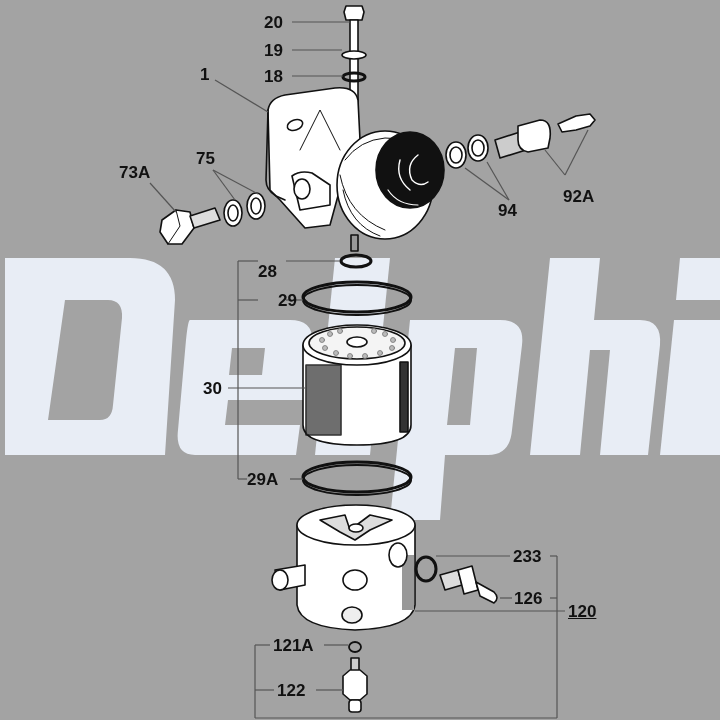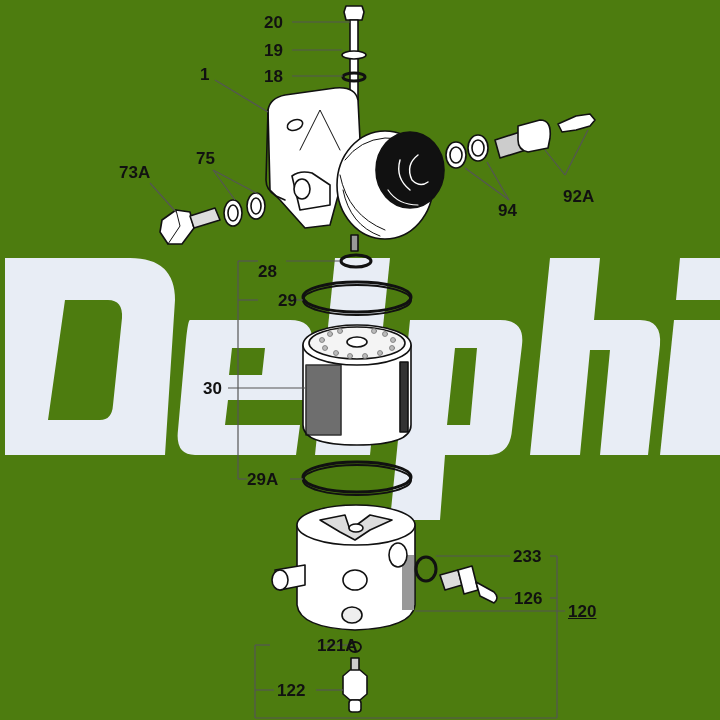--- a/index.html
+++ b/index.html
@@ -1,16 +1,16 @@
 <!DOCTYPE html>
 <html><head>
 <meta charset="utf-8">
 <style>
   html, body { margin:0; padding:0; background:#ffffff; }
-  #stage { position:relative; width:720px; height:720px; overflow:hidden; background:#4d7c0f; font-family:"Liberation Sans", sans-serif; }
+  #stage { position:relative; width:720px; height:720px; overflow:hidden; background:#a3a3a3; font-family:"Liberation Sans", sans-serif; }
   #watermark { position:absolute; left:0; top:0; width:720px; height:720px; }
   #art { position:absolute; left:0; top:0; width:720px; height:720px; }
   .callout { position:absolute; font-family:"Liberation Sans", sans-serif; font-weight:bold; font-size:17px; color:#111; line-height:1; white-space:nowrap; }
 </style>
 </head>
 <body>
 
 <div id="stage">
 
   <svg id="watermark" viewBox="0 0 720 720">
@@ -198,15 +198,15 @@
   <span class="callout" style="left:119px;top:164px;">73A</span>
   <span class="callout" style="left:498px;top:202px;">94</span>
   <span class="callout" style="left:563px;top:188px;">92A</span>
   <span class="callout" style="left:258px;top:263px;">28</span>
   <span class="callout" style="left:258px;top:292px;margin-left:20px;">29</span>
   <span class="callout" style="left:203px;top:380px;">30</span>
   <span class="callout" style="left:247px;top:471px;">29A</span>
   <span class="callout" style="left:513px;top:548px;">233</span>
   <span class="callout" style="left:514px;top:590px;">126</span>
   <span class="callout" style="left:568px;top:603px;text-decoration:underline;">120</span>
-  <span class="callout" style="left:273px;top:637px;margin-left:44px;">121A</span>
+  <span class="callout" style="left:273px;top:637px;">121A</span>
   <span class="callout" style="left:277px;top:682px;">122</span>
 </div>
 
 </body></html>

